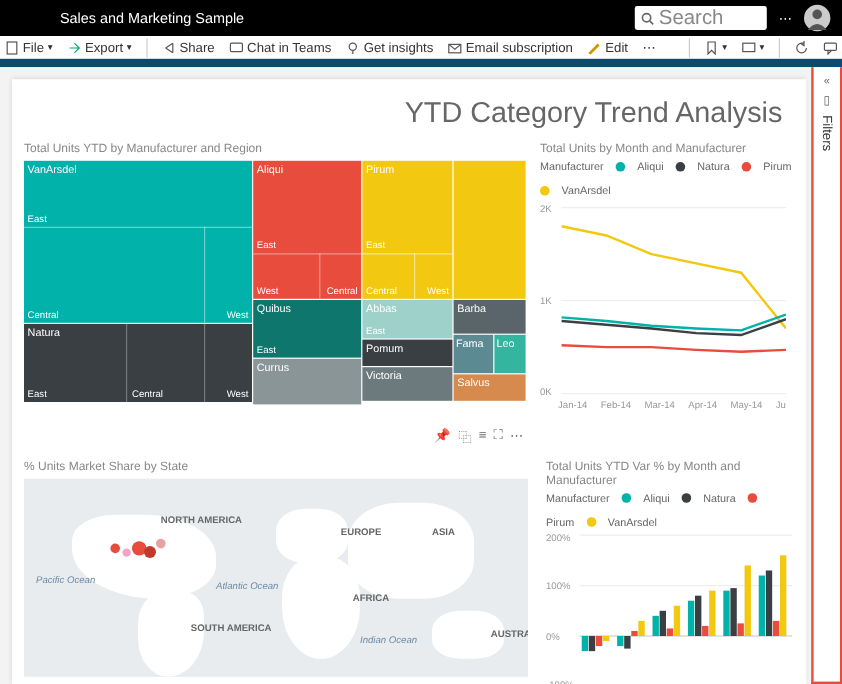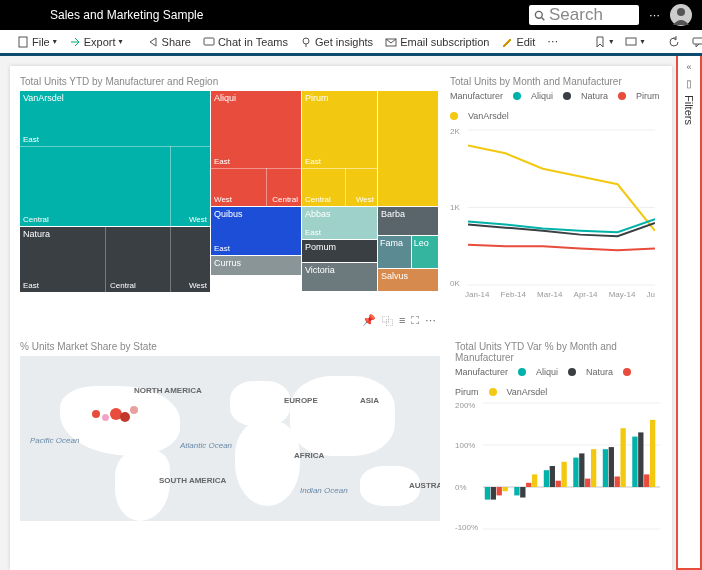--- a/index.html
+++ b/index.html
@@ -2,21 +2,21 @@
 <html><head>
 <meta charset="utf-8">
 <style>
   * { box-sizing: border-box; margin: 0; padding: 0; }
   body { font-family: "Segoe UI", Arial, sans-serif; font-size: 11px; color: #333; background: #fff; width: 702px; height: 570px; overflow: hidden; }
   .topbar { background: #000; color: #fff; height: 30px; display: flex; align-items: center; padding: 0 10px; }
   .topbar .title { font-size: 12px; flex: 1; padding-left: 40px; }
   .topbar .search { background: #fff; color: #888; width: 110px; height: 20px; border-radius: 2px; display: flex; align-items: center; padding: 0 5px; gap: 4px; font-size: 17px; }
   .topbar .dots { margin: 0 10px; cursor: pointer; }
   .topbar .avatar { width: 22px; height: 22px; border-radius: 50%; background: #ccc; display:flex; align-items:center; justify-content:center; }
-  .cmdbar { height: 26px; border-bottom: 3px solid #0c4a6e; display: flex; align-items: center; padding: 0 17px; gap: 12px; font-size: 11px; color: #333; }
+  .cmdbar { height: 26px; border-bottom: 7px solid #0c4a6e; display: flex; align-items: center; padding: 0 4px; gap: 12px; font-size: 11px; color: #333; }
   .cmdbar .btn { display: flex; align-items: center; gap: 3px; cursor: pointer; white-space: nowrap; }
   .cmdbar .spacer { flex: 1; }
   .cmdbar .divider { width: 1px; height: 16px; background: #ccc; }
   .canvas { position: relative; width: 702px; height: 514px; background: #f3f3f3; }
   .report { position: absolute; left: 10px; top: 10px; right: 30px; bottom: 0; background: #fff; box-shadow: 0 0 4px rgba(0,0,0,0.15); padding: 10px 10px 0 10px; }
   .report h1 { font-weight: 300; color: #666; font-size: 24px; text-align: right; margin: 5px 10px 10px 0; }
   .row { display: flex; gap: 10px; }
   .tile-title { font-size: 10px; color: #888; margin-bottom: 4px; }
   .treemap { width: 420px; height: 220px; display: flex; gap: 1px; font-size: 9px; color: #fff; }
   .tm-col { display: flex; flex-direction: column; gap: 1px; }
@@ -156,20 +156,21 @@
         <svg width="12" height="12">
           <rect x="1" y="2" width="10" height="6" rx="1" fill="none" stroke="#555"></rect>
           <path d="M4 8 L4 11 L7 8" fill="none" stroke="#555"></path>
         </svg>
       </span>
     </div>
 </div>
 
 <div class="canvas">
   <div class="report">
+    <h1>YTD Category Trend Analysis</h1>
 
     <div class="row">
 
       <div>
         <div class="tile-title">Total Units YTD by Manufacturer and Region</div>
         <div class="treemap">
 
           <div class="tm-col" style="width:190px">
             <div class="tm-cell" style="height:135px;background:#00b2a9">
               <span class="lbl">VanArsdel</span>
@@ -191,25 +192,25 @@
 
           <div class="tm-col" style="width:90px">
             <div class="tm-cell" style="height:115px;background:#e74c3c">
               <span class="lbl">Aliqui</span>
               <div style="position:absolute;left:0;top:77px;right:0;border-top:1px solid rgba(255,255,255,0.4)"></div>
               <div style="position:absolute;left:55px;top:77px;bottom:0;border-left:1px solid rgba(255,255,255,0.4)"></div>
               <span class="sub" style="bottom:40px">East</span>
               <span class="sub">West</span>
               <span class="sub2">Central</span>
             </div>
-            <div class="tm-cell" style="height:48px;background:#1d4ed8">
+            <div class="tm-cell" style="height:48px;background:#0f766e">
               <span class="lbl">Quibus</span>
               <span class="sub">East</span>
             </div>
-            <div class="tm-cell" style="height:19px;background:#8a9597">
+            <div class="tm-cell" style="height:38px;background:#8a9597">
               <span class="lbl">Currus</span>
             </div>
           </div>
 
           <div class="tm-col" style="width:75px">
             <div class="tm-cell" style="height:115px;background:#f2c811">
               <span class="lbl">Pirum</span>
               <div style="position:absolute;left:0;top:77px;right:0;border-top:1px solid rgba(255,255,255,0.5)"></div>
               <div style="position:absolute;left:43px;top:77px;bottom:0;border-left:1px solid rgba(255,255,255,0.5)"></div>
               <span class="sub" style="bottom:40px">East</span>

